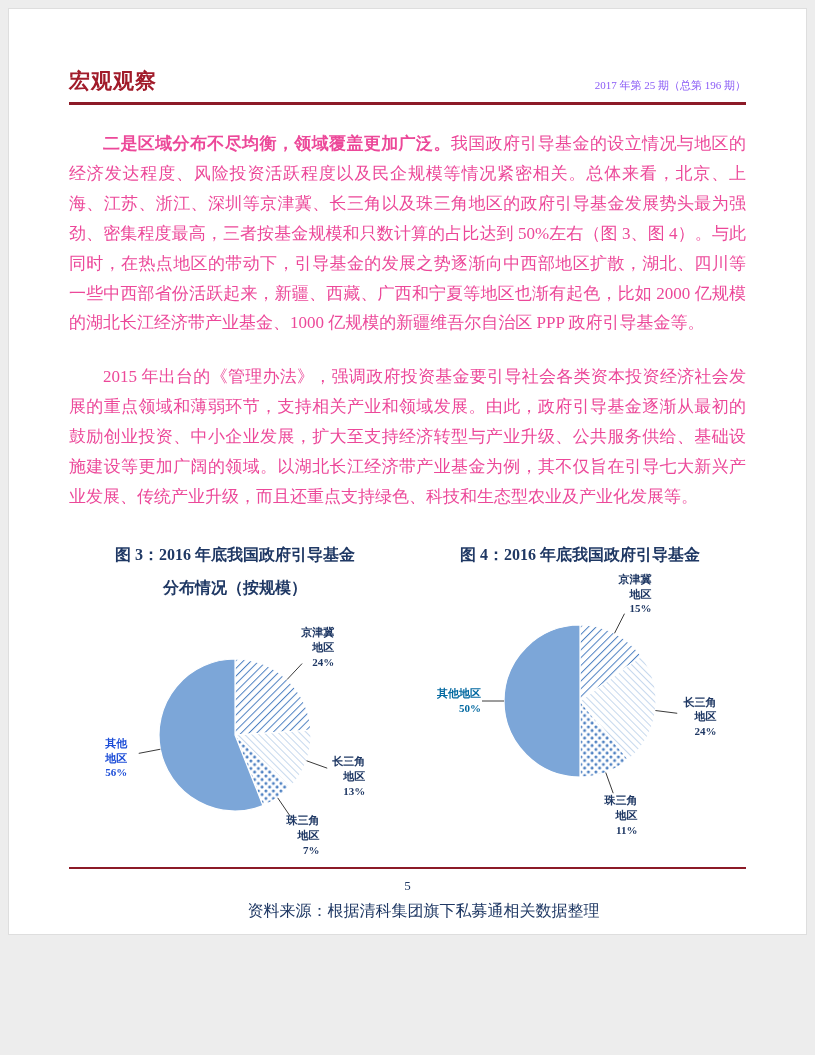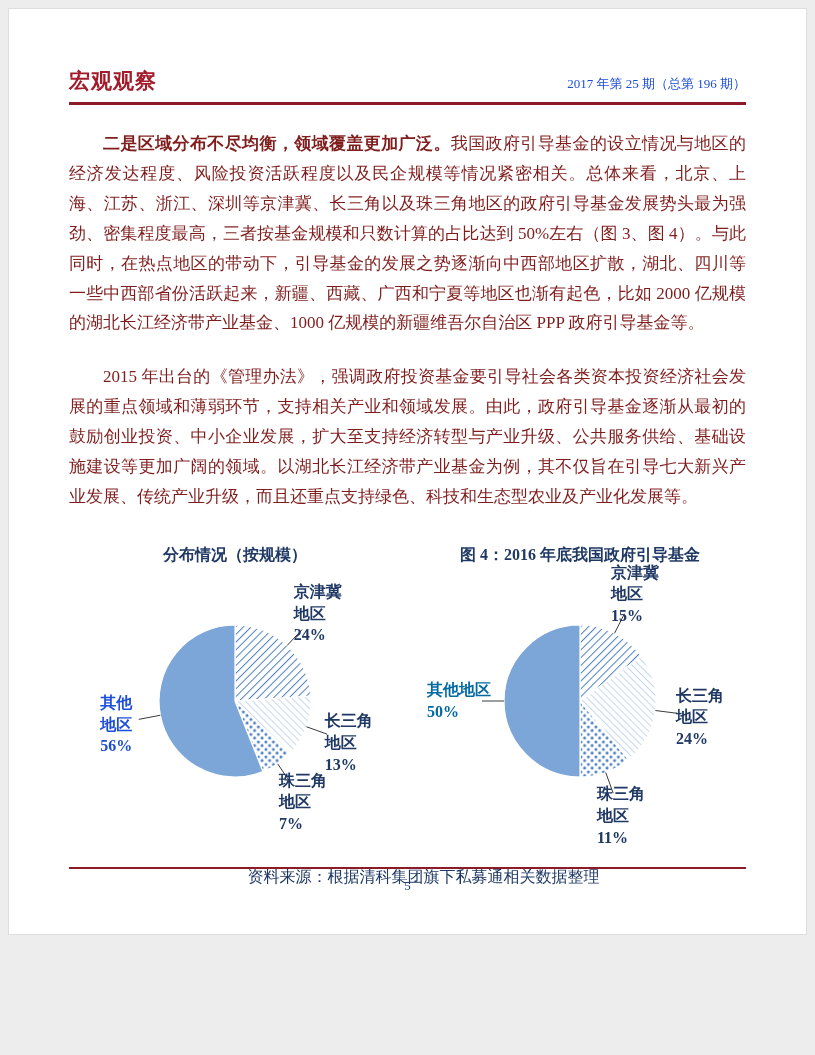--- a/index.html
+++ b/index.html
@@ -13,37 +13,37 @@
     background:#ffffff;border:1px solid #dedede;
     position:relative;box-sizing:border-box;overflow:hidden;
   }
   .header{
     margin:58px 60px 0;
     display:flex;justify-content:space-between;align-items:flex-end;
     border-bottom:3px solid #8C1A27;
     padding-bottom:7px;
   }
   .masthead{font-size:21px;font-weight:bold;color:#A11B2A;letter-spacing:1px;}
-  .issue{font-size:13px;color:#1d4ed8;padding-bottom:2px;}
+  .issue{font-size:11px;color:#8b5cf6;padding-bottom:2px;}
   .content{margin:0 60px;}
   .body-para{
     margin:24px 0 0;
-    font-size:17px;line-height:1.76;color:#7f1d1d;
+    font-size:17px;line-height:1.76;color:#ec4899;
     text-align:justify;text-indent:2em;
   }
   .body-para b{font-weight:bold;}
   .charts-row{margin-top:26px;display:flex;justify-content:space-between;}
   .chart-col{width:332px;}
   .chart-title{font-size:16px;font-weight:bold;color:#1F3864;text-align:center;line-height:2.1;}
   .pie-wrap{position:relative;width:332px;height:266px;margin-top:4px;}
   .pie-wrap svg{position:absolute;left:0;top:0;}
   .pie-label{
     position:absolute;transform:translate(-50%,-50%);
-    font-size:16px;font-weight:bold;line-height:1.35;
-    text-align:left;white-space:nowrap;
+    font-size:11px;font-weight:bold;line-height:1.35;
+    text-align:right;white-space:nowrap;
   }
   .source-note{margin:26px 0 0;font-size:16px;color:#1F3864;text-indent:2em;text-align:center;}
   .footer{
     position:absolute;left:60px;right:60px;bottom:40px;
     border-top:2px solid #8C1A27;
     text-align:center;padding-top:9px;
     font-size:13px;color:#1F3864;
   }
   .defs-holder{position:absolute;width:0;height:0;overflow:hidden;}
 </style>
@@ -59,20 +59,21 @@
 
   <div class="content">
 
     <p class="body-para"><b>二是区域分布不尽均衡，领域覆盖更加广泛。</b><span>我国政府引导基金的设立情况与地区的经济发达程度、风险投资活跃程度以及民企规模等情况紧密相关。总体来看，北京、上海、江苏、浙江、深圳等京津冀、长三角以及珠三角地区的政府引导基金发展势头最为强劲、密集程度最高，三者按基金规模和只数计算的占比达到 50%左右（图 3、图 4）。与此同时，在热点地区的带动下，引导基金的发展之势逐渐向中西部地区扩散，湖北、四川等一些中西部省份活跃起来，新疆、西藏、广西和宁夏等地区也渐有起色，比如 2000 亿规模的湖北长江经济带产业基金、1000 亿规模的新疆维吾尔自治区 PPP 政府引导基金等。</span></p>
 
     <p class="body-para">2015 年出台的《管理办法》，强调政府投资基金要引导社会各类资本投资经济社会发展的重点领域和薄弱环节，支持相关产业和领域发展。由此，政府引导基金逐渐从最初的鼓励创业投资、中小企业发展，扩大至支持经济转型与产业升级、公共服务供给、基础设施建设等更加广阔的领域。以湖北长江经济带产业基金为例，其不仅旨在引导七大新兴产业发展、传统产业升级，而且还重点支持绿色、科技和生态型农业及产业化发展等。</p>
 
     <div class="charts-row">
       <div class="chart-col">
         <div class="chart-title">
+          <div>图 3：2016 年底我国政府引导基金</div>
           <div>分布情况（按规模）</div>
         </div>
         <div class="pie-wrap">
             <svg width="332" height="266">
               <path d="M 166 126 L 166 50 A 76 76 0 0 1 241.85003136054866 121.22792051577217 Z" fill="url(#pat-hatch)" stroke="#ffffff" stroke-width="1.2"></path>
               <line x1="218.02558005058034" y1="70.59838431597272" x2="233.0856163810115" y2="54.561074512701666" stroke="#3a3a3a" stroke-width="1"></line>
               <path d="M 166 126 L 241.85003136054866 121.22792051577217 A 76 76 0 0 1 221.4016156840273 178.02558005058032 Z" fill="url(#pat-light)" stroke="#ffffff" stroke-width="1.2"></path>
               <line x1="237.50693844052114" y1="151.74408193864213" x2="258.2063153575141" y2="159.19631618403852" stroke="#3a3a3a" stroke-width="1"></line>
               <path d="M 166 126 L 221.4016156840273 178.02558005058032 A 76 76 0 0 1 193.97746600403556 196.66301292750708 Z" fill="url(#pat-dots)" stroke="#ffffff" stroke-width="1.2"></path>
               <line x1="208.71833671676194" y1="188.85812364486668" x2="221.0841710295088" y2="207.05389627890705" stroke="#3a3a3a" stroke-width="1"></line>

